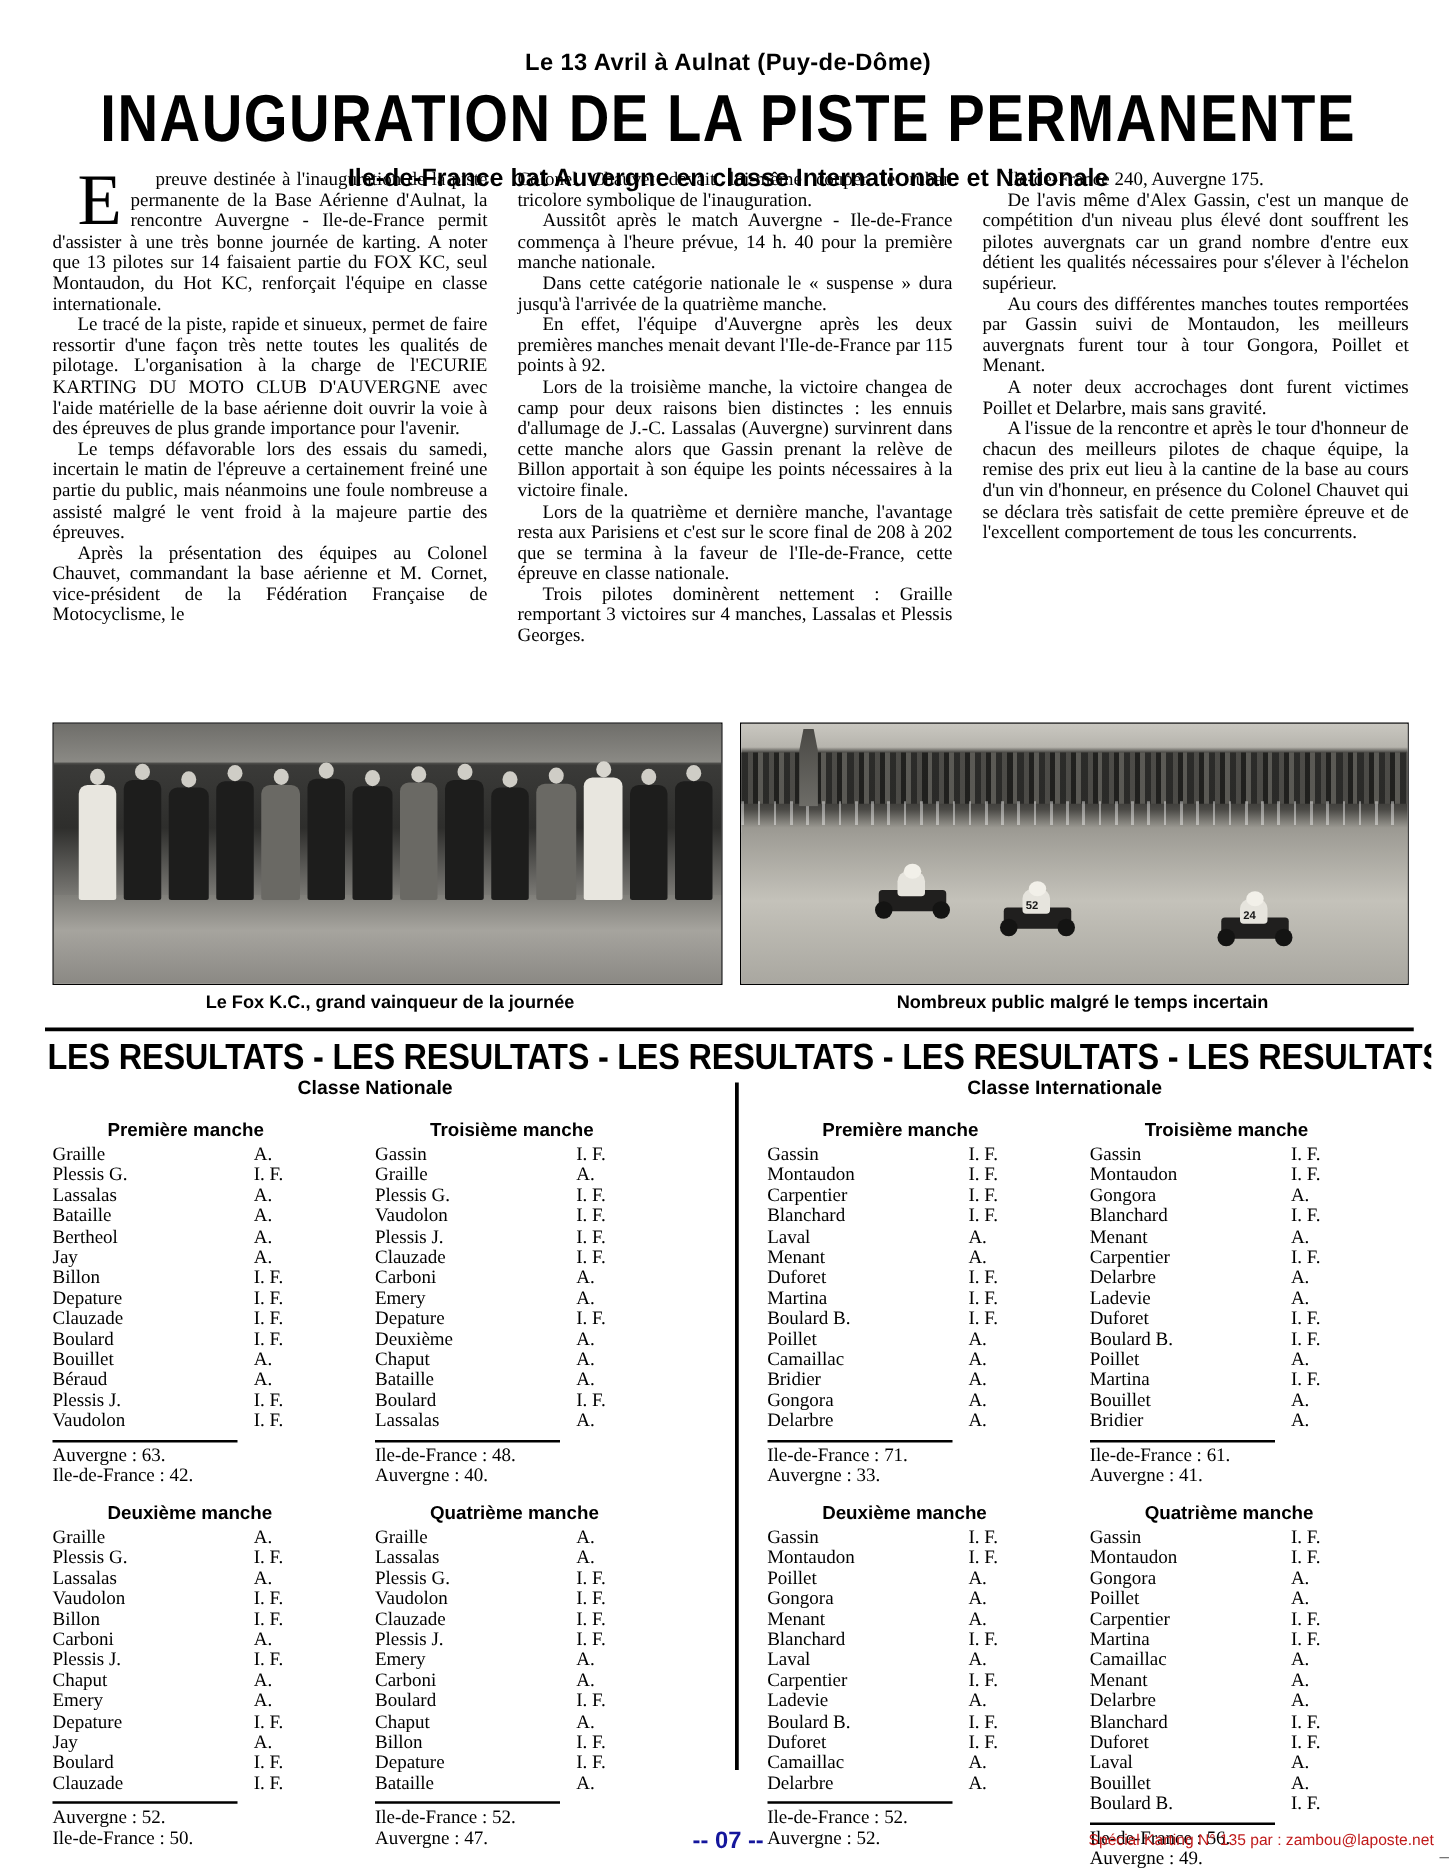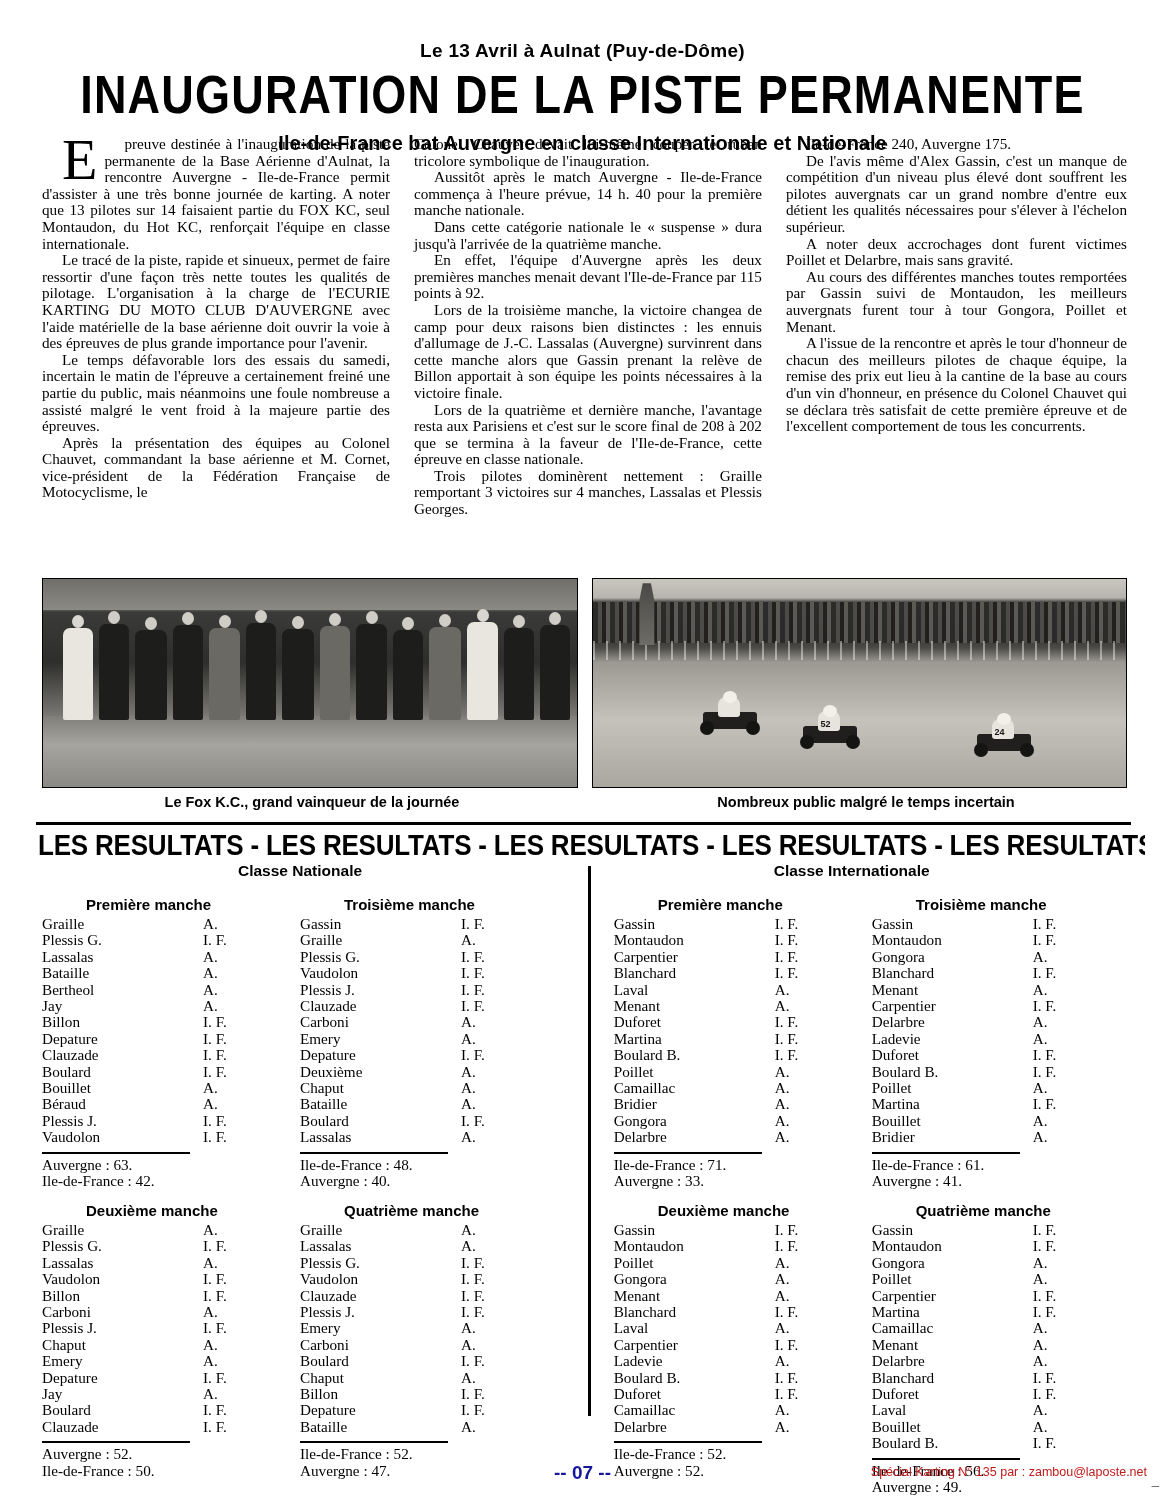--- a/index.html
+++ b/index.html
@@ -297,22 +297,22 @@
       <p>Aussitôt après le match Auvergne - Ile-de-France commença à l'heure prévue, 14 h. 40 pour la première manche nationale.</p>
       <p>Dans cette catégorie nationale le « suspense » dura jusqu'à l'arrivée de la quatrième manche.</p>
       <p>En effet, l'équipe d'Auvergne après les deux premières manches menait devant l'Ile-de-France par 115 points à 92.</p>
       <p>Lors de la troisième manche, la victoire changea de camp pour deux raisons bien distinctes : les ennuis d'allumage de J.-C. Lassalas (Auvergne) survinrent dans cette manche alors que Gassin prenant la relève de Billon apportait à son équipe les points nécessaires à la victoire finale.</p>
       <p>Lors de la quatrième et dernière manche, l'avantage resta aux Parisiens et c'est sur le score final de 208 à 202 que se termina à la faveur de l'Ile-de-France, cette épreuve en classe nationale.</p>
       <p>Trois pilotes dominèrent nettement : Graille remportant 3 victoires sur 4 manches, Lassalas et Plessis Georges.</p>
     </div>
     <div class="col">
       <p>Ile-de-France 240, Auvergne 175.</p>
       <p>De l'avis même d'Alex Gassin, c'est un manque de compétition d'un niveau plus élevé dont souffrent les pilotes auvergnats car un grand nombre d'entre eux détient les qualités nécessaires pour s'élever à l'échelon supérieur.</p>
+      <p>Au cours des différentes manches toutes remportées par Gassin suivi de Montaudon, les meilleurs auvergnats furent tour à tour Gongora, Poillet et Menant.</p>
       <p>A noter deux accrochages dont furent victimes Poillet et Delarbre, mais sans gravité.</p>
-      <p>Au cours des différentes manches toutes remportées par Gassin suivi de Montaudon, les meilleurs auvergnats furent tour à tour Gongora, Poillet et Menant.</p>
       <p>A l'issue de la rencontre et après le tour d'honneur de chacun des meilleurs pilotes de chaque équipe, la remise des prix eut lieu à la cantine de la base au cours d'un vin d'honneur, en présence du Colonel Chauvet qui se déclara très satisfait de cette première épreuve et de l'excellent comportement de tous les concurrents.</p>
     </div>
   </div>
 
   <div class="photos">
     <div class="photo left">
       <div class="ph1">
         <div class="sky"></div>
         <div class="ground"></div>
         <div class="fig white" style="left:20px;width:30px;height:92px;"></div>

